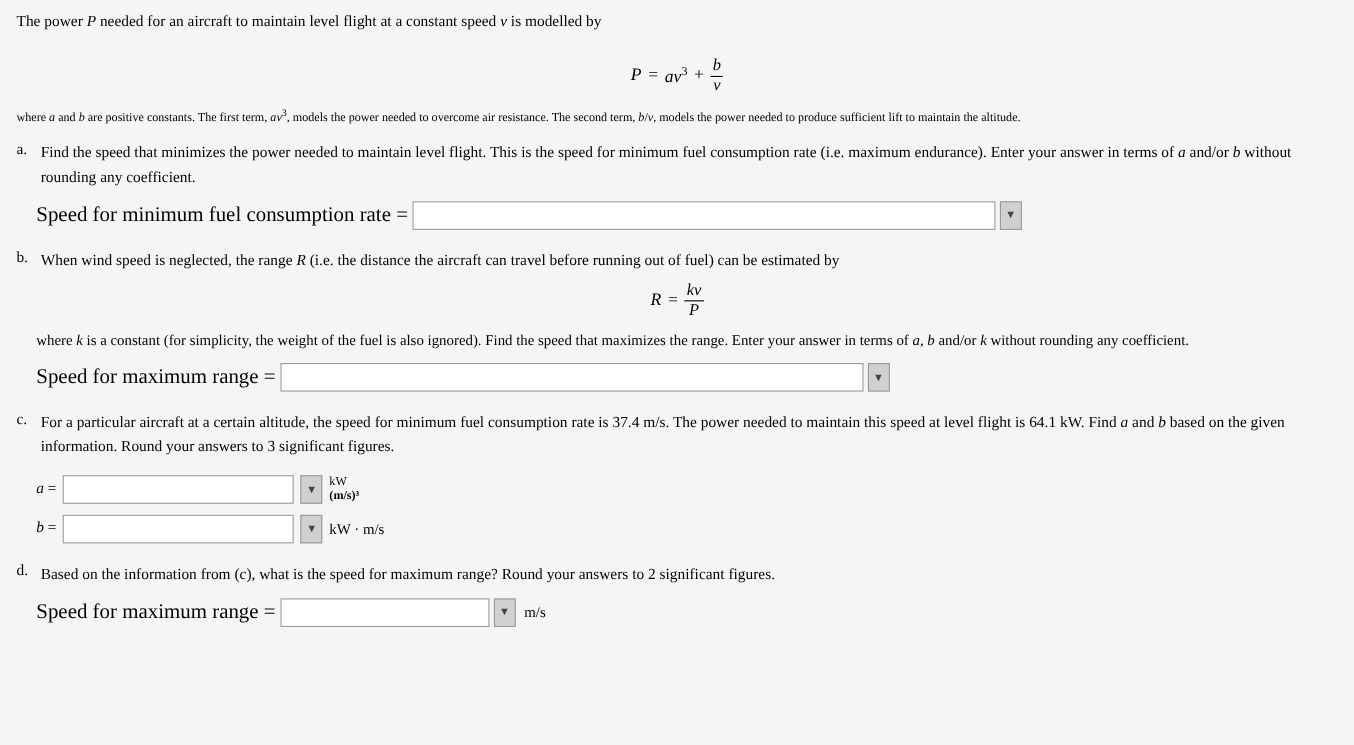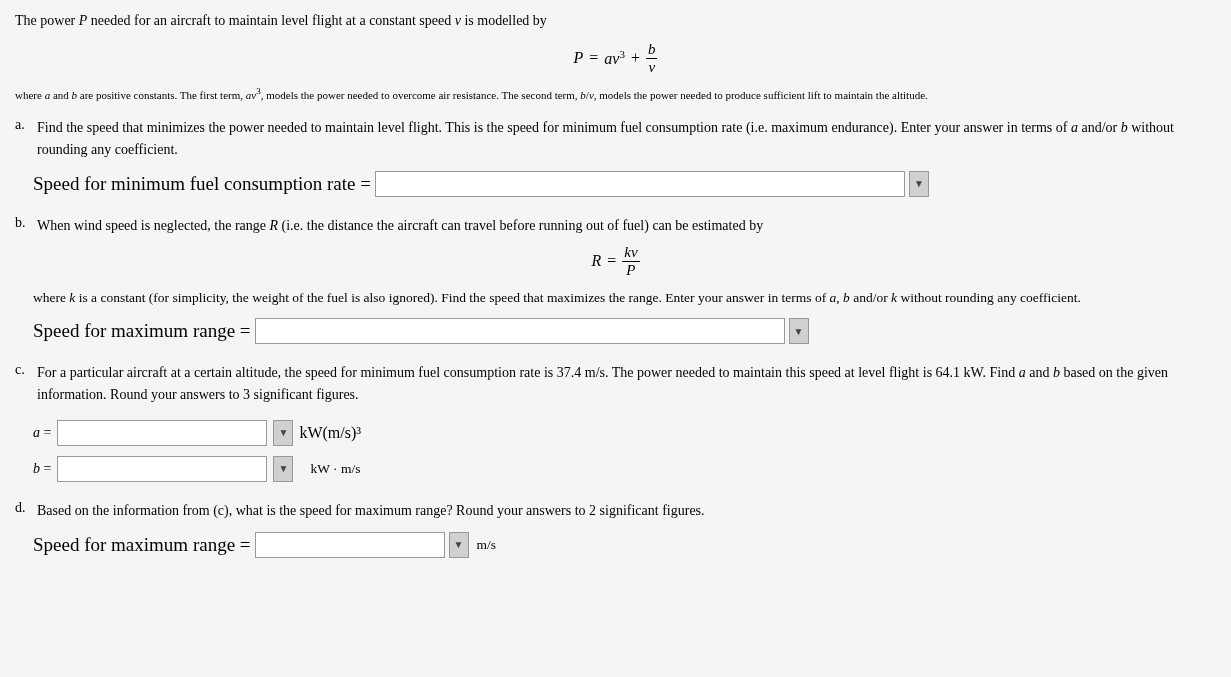--- a/index.html
+++ b/index.html
@@ -5,21 +5,21 @@
     * { box-sizing: border-box; margin: 0; padding: 0; }
     body {
       font-family: Georgia, 'Times New Roman', Times, serif;
       font-size: 14px;
       background: #f5f5f5;
       color: #000;
       padding: 10px 15px;
       max-width: 1231px;
     }
     .intro-line {
-      margin-bottom: 10px;
+      margin-bottom: 21px;
       line-height: 1.5;
     }
     .formula-block {
       text-align: center;
       margin: 8px 0 10px 0;
       font-size: 16px;
     }
     .where-line {
       margin-bottom: 14px;
       line-height: 1.5;
@@ -137,32 +137,33 @@
       align-items: center;
       gap: 6px;
       margin-bottom: 10px;
     }
     .ab-eq {
       font-size: 14px;
       white-space: nowrap;
     }
     .unit-block {
       display: flex;
-      font-size: 16px;
+      flex-direction: column;
+      font-size: 11px;
       line-height: 1.2;
     }
     .unit-block .unit-top {
       font-weight: normal;
     }
     .unit-block .unit-bot {
-      font-weight: normal;
+      font-weight: bold;
     }
     .kw-unit {
       font-size: 13.5px;
-      margin-left: 11px;
+      margin-left: 0;
     }
   </style>
 </head>
 <body>
 
 <div class="intro-line">
   <span>The power <span class="italic">P</span> needed for an aircraft to maintain level flight at a constant speed <span class="italic">v</span> is modelled by</span>
 </div>
 
 <div class="formula-block">

